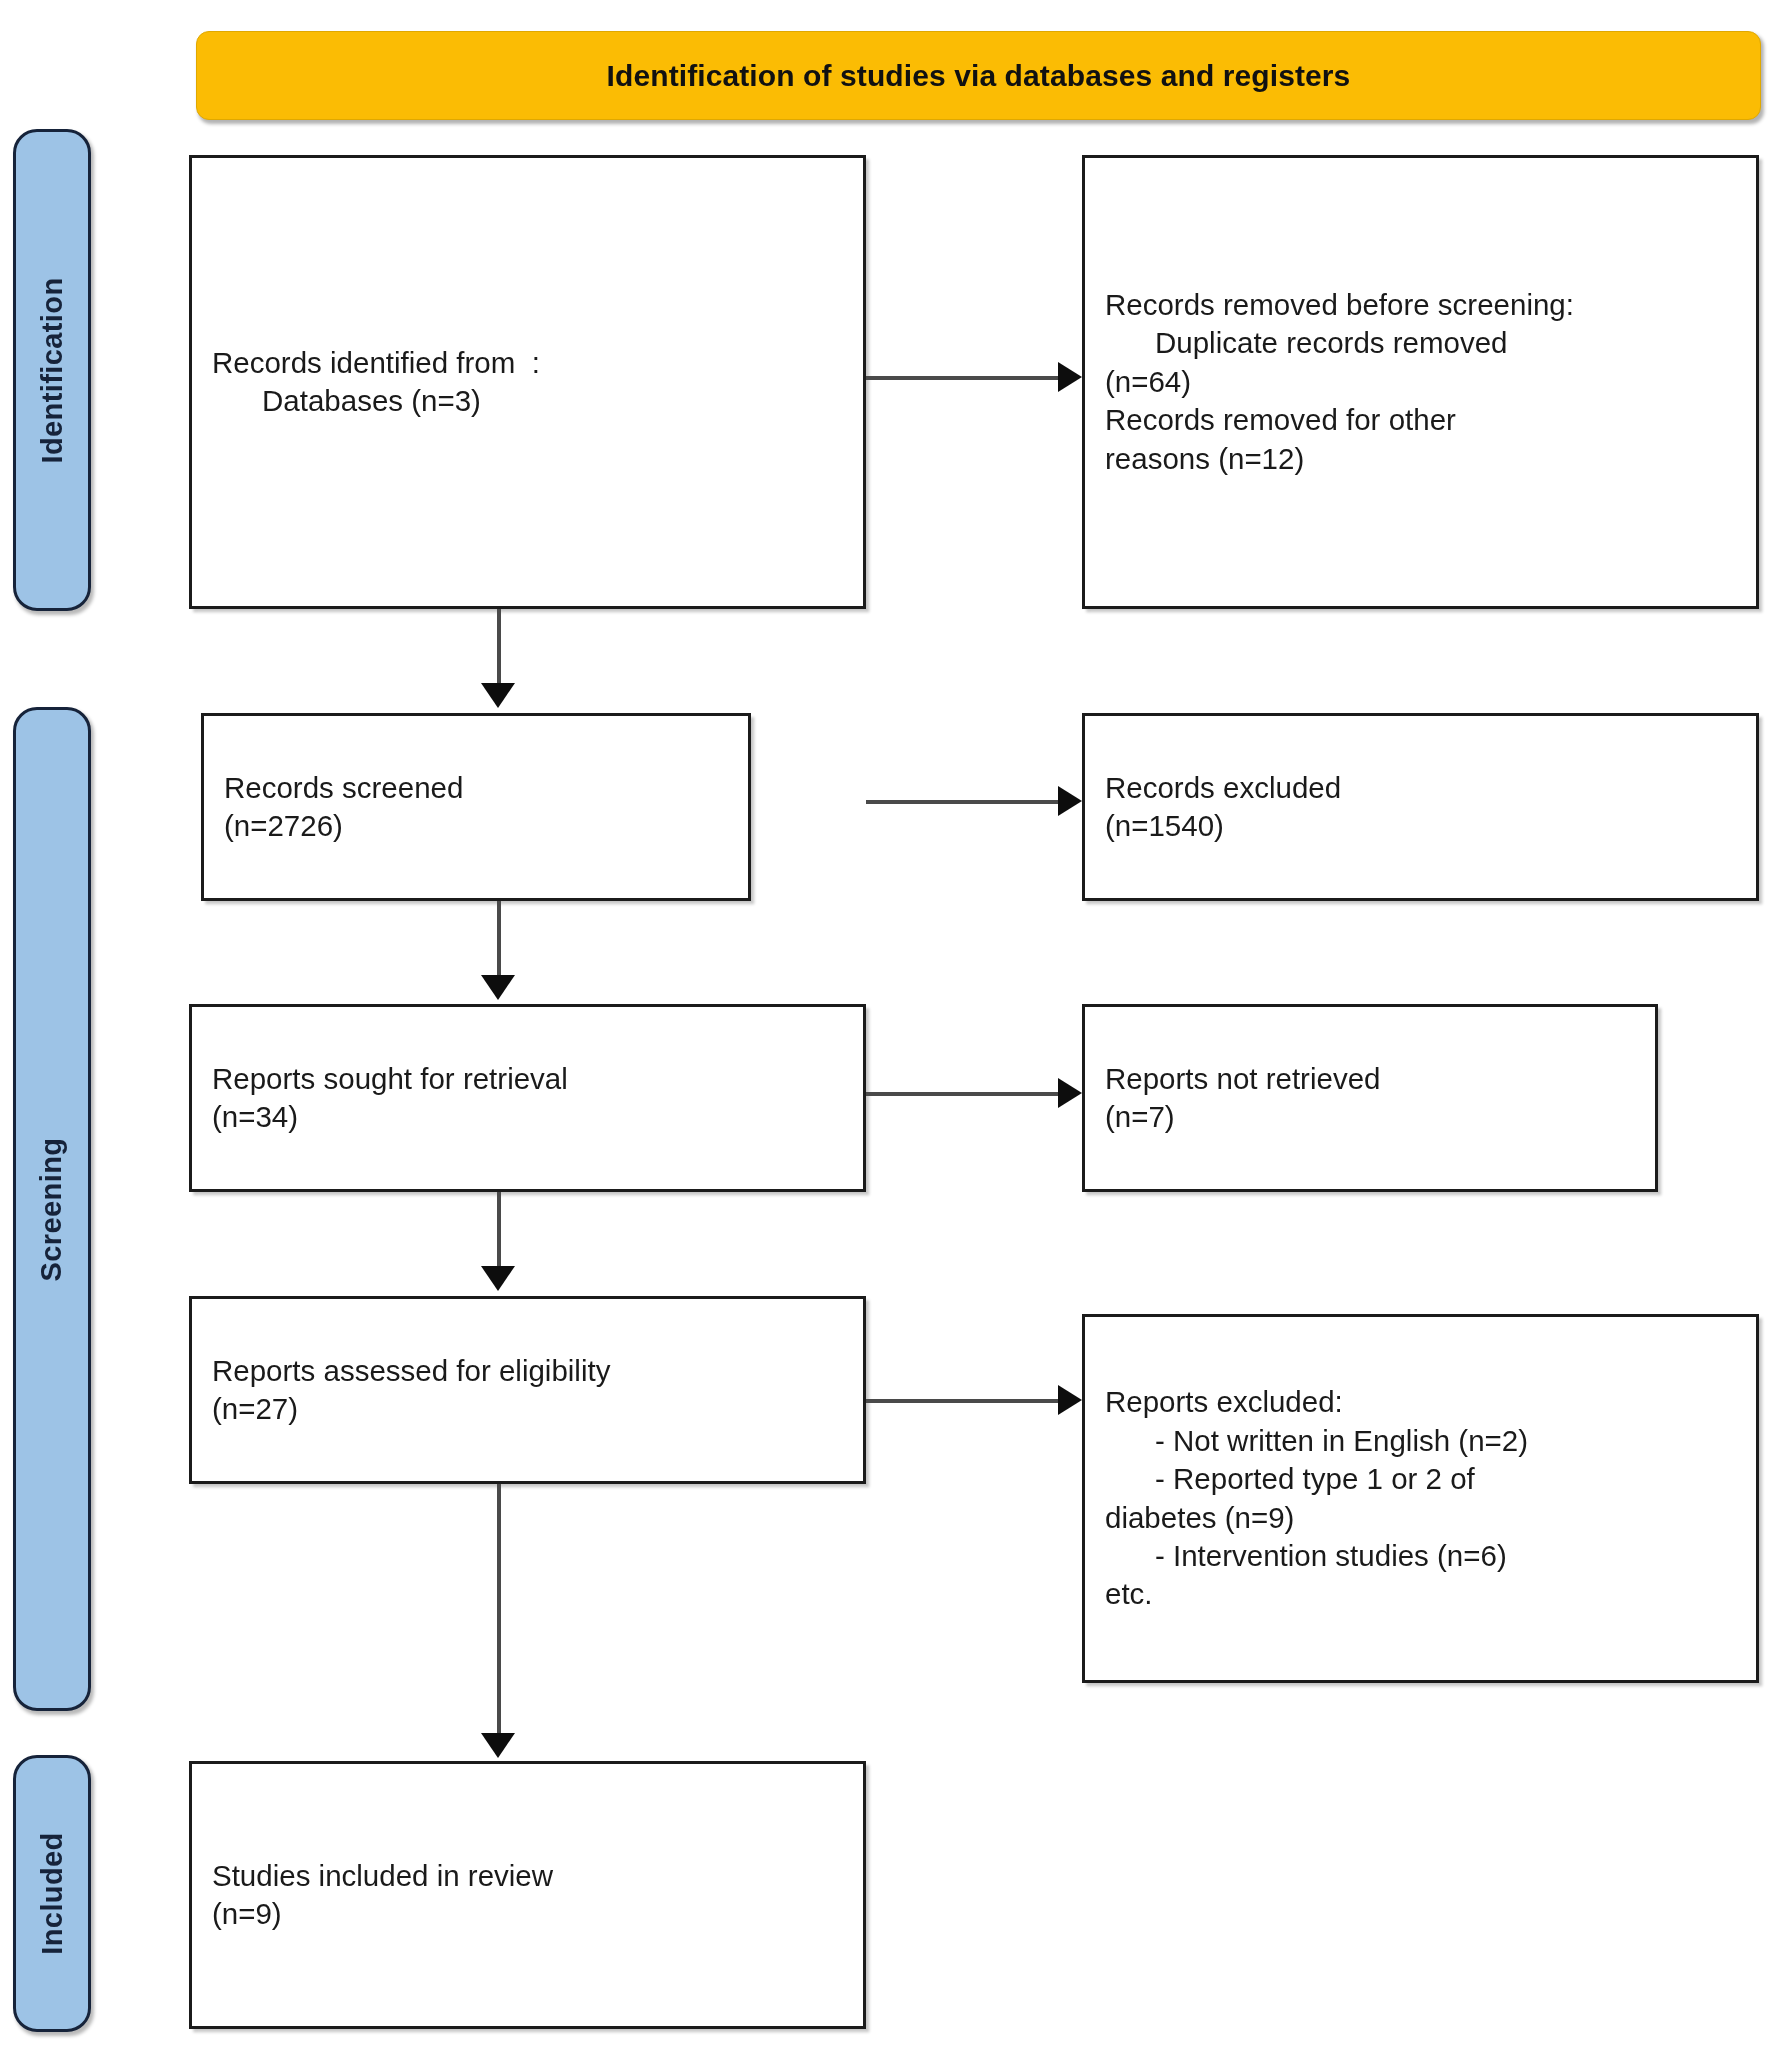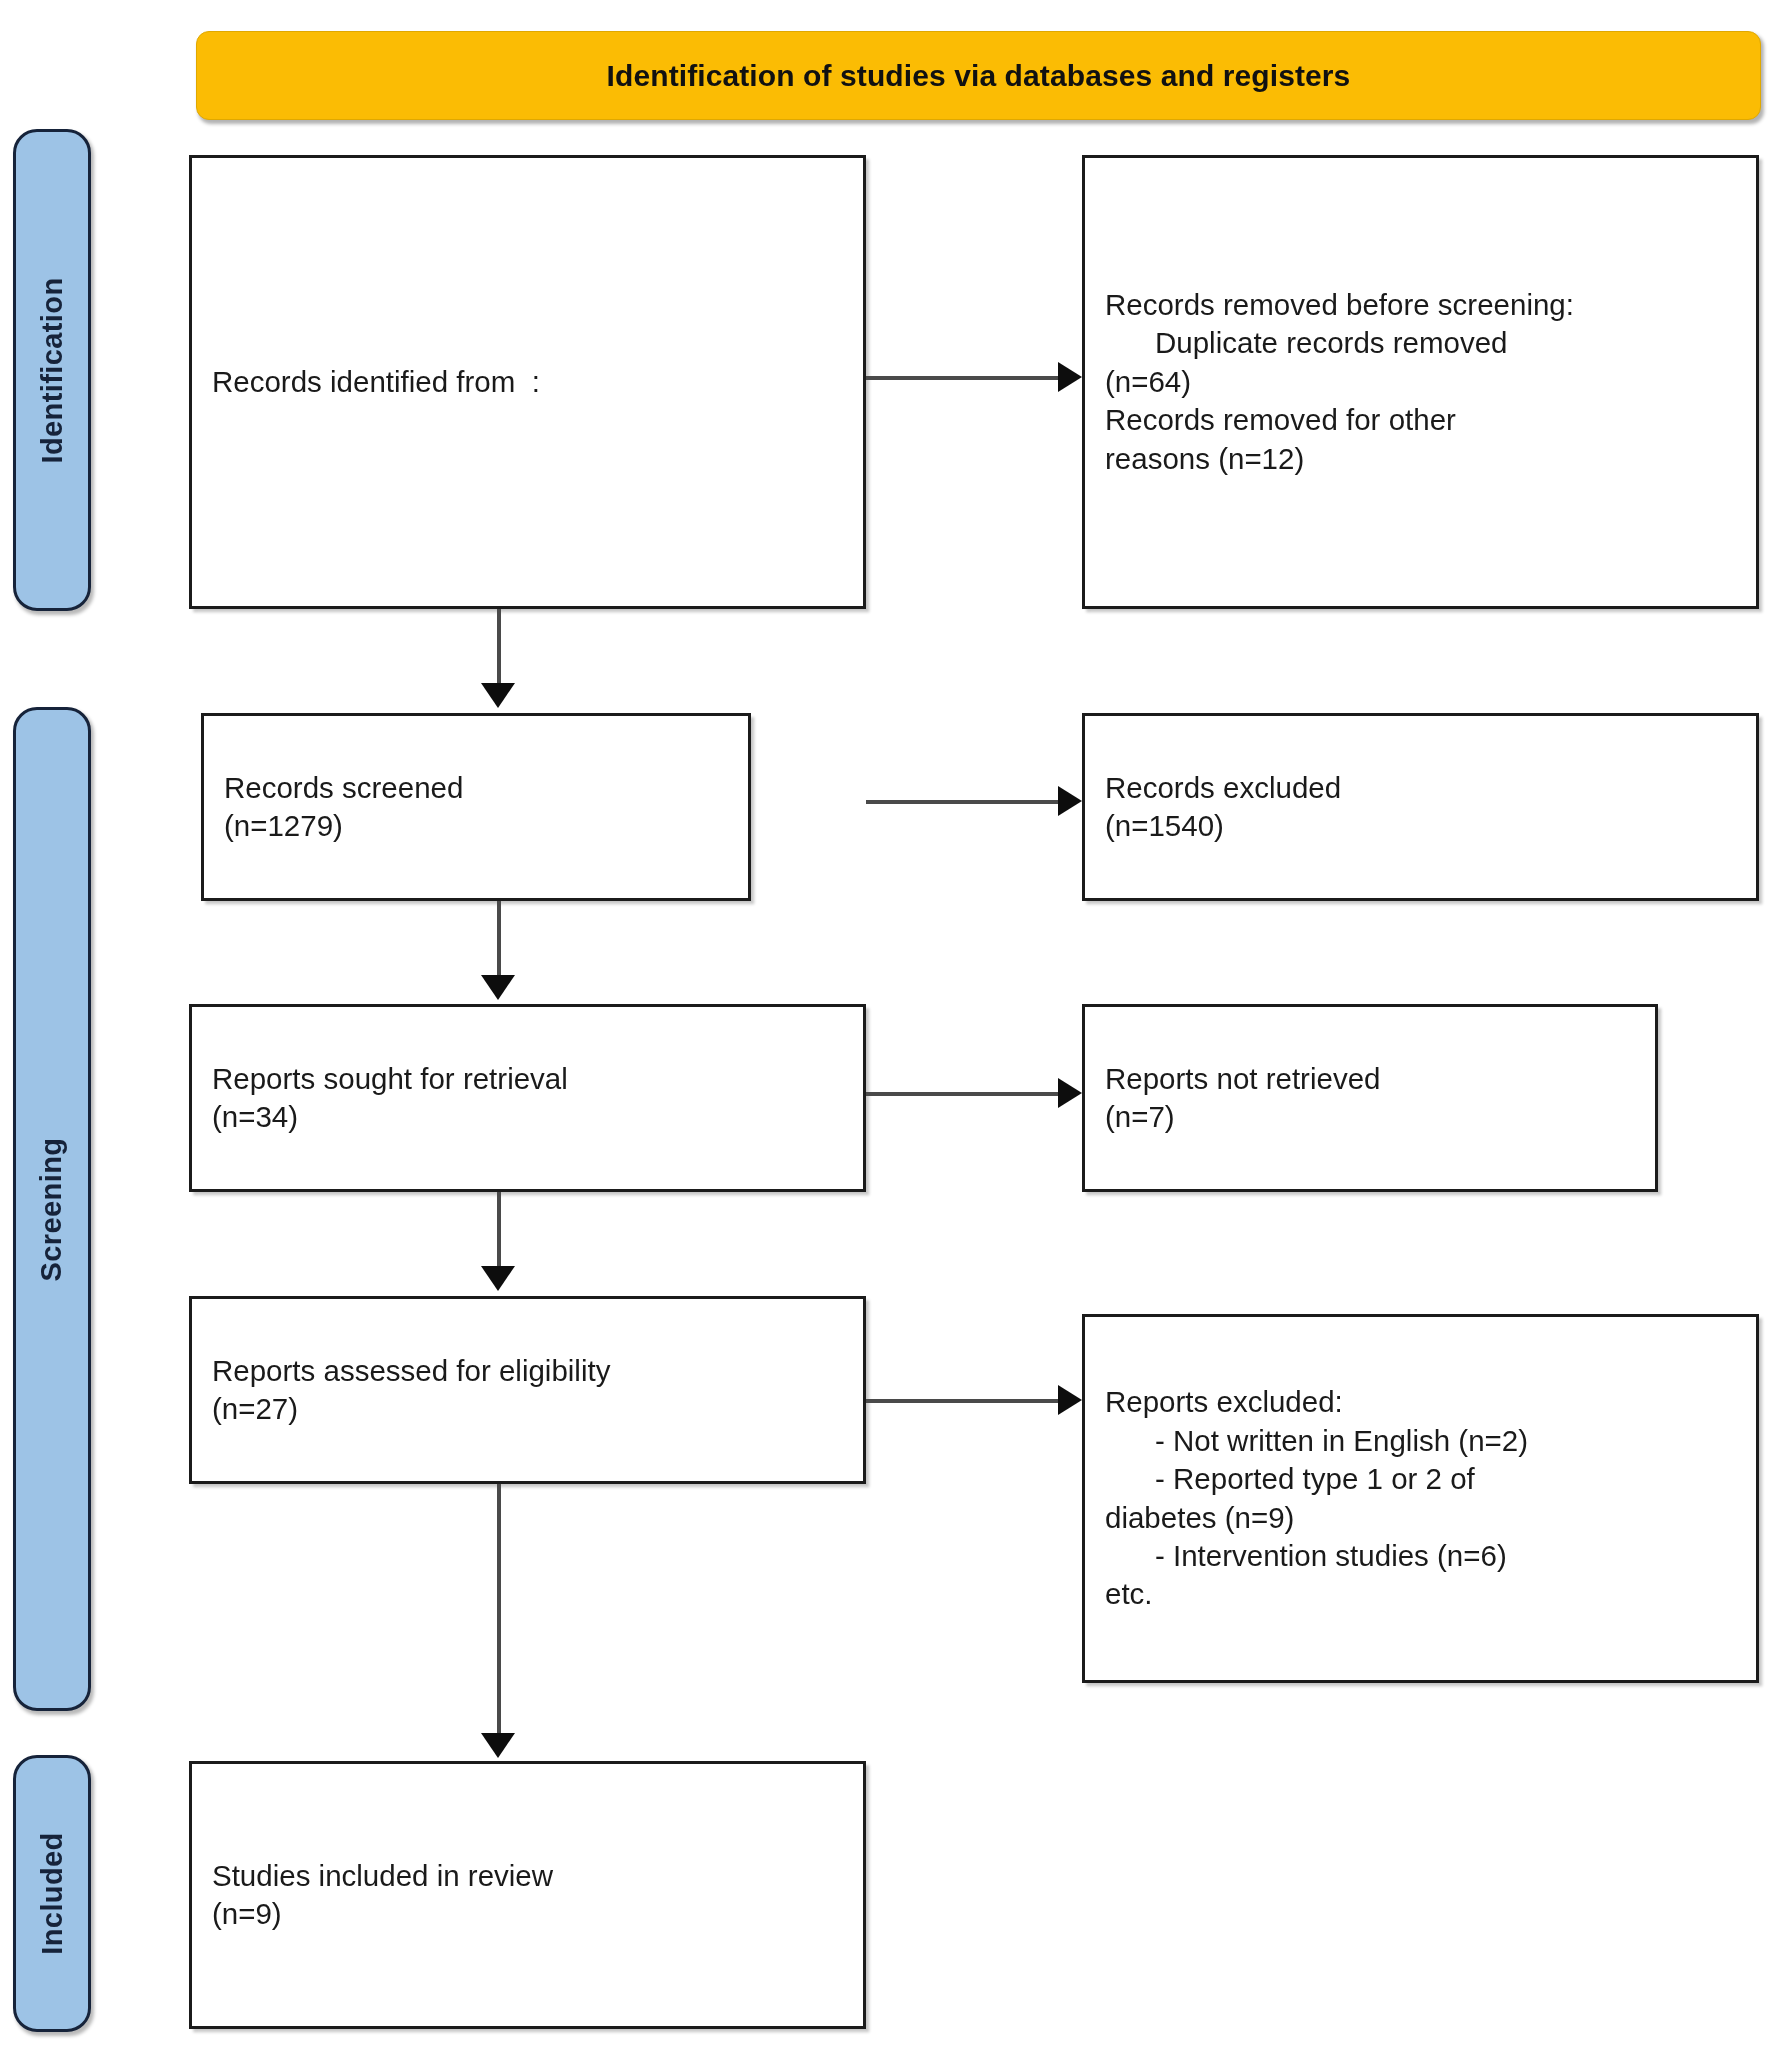--- a/index.html
+++ b/index.html
@@ -133,20 +133,21 @@
     <span class="stage-tab-label">Screening</span>
   </div>
 
   <div class="stage-tab" style="left:13px; top:1755px; width:78px; height:277px;">
     <span class="stage-tab-label">Included</span>
   </div>
 
   <div class="box" style="left:189px; top:155px; width:677px; height:454px;">
     <div class="box-inner">
       <div class="box-text"><span>Records identified from  :</span></div>
+      <div class="box-text"><span class="indent1">Databases (n=3)</span></div>
     </div>
   </div>
 
   <div class="h-line" style="left:866px; top:376px; width:199px;"></div>
   <div class="h-arrow" style="left:1058px; top:362px;"></div>
 
   <div class="box" style="left:1082px; top:155px; width:677px; height:454px;">
     <div class="box-inner">
       <div class="box-text"><span>Records removed </span><span class="ital">before screening</span><span class="ital">:</span></div>
       <div class="box-text"><span class="indent1">Duplicate records removed</span></div>
@@ -155,21 +156,21 @@
       <div class="box-text"><span>reasons (n=12)</span></div>
     </div>
   </div>
 
   <div class="v-line" style="left:497px; top:609px; height:79px;"></div>
   <div class="v-arrow" style="left:481px; top:683px;"></div>
 
   <div class="box" style="left:189px; top:713px; width:550px; height:188px;margin-left:12px;">
     <div class="box-inner">
       <div class="box-text"><span>Records screened</span></div>
-      <div class="box-text"><span>(n=1279)</span></div>
+      <div class="box-text"><span>(n=2726)</span></div>
     </div>
   </div>
 
   <div class="h-line" style="left:866px; top:800px; width:199px;"></div>
   <div class="h-arrow" style="left:1058px; top:786px;"></div>
 
   <div class="box" style="left:1082px; top:713px; width:677px; height:188px;">
     <div class="box-inner">
       <div class="box-text"><span>Records excluded</span></div>
       <div class="box-text"><span>(n=1540)</span></div>

